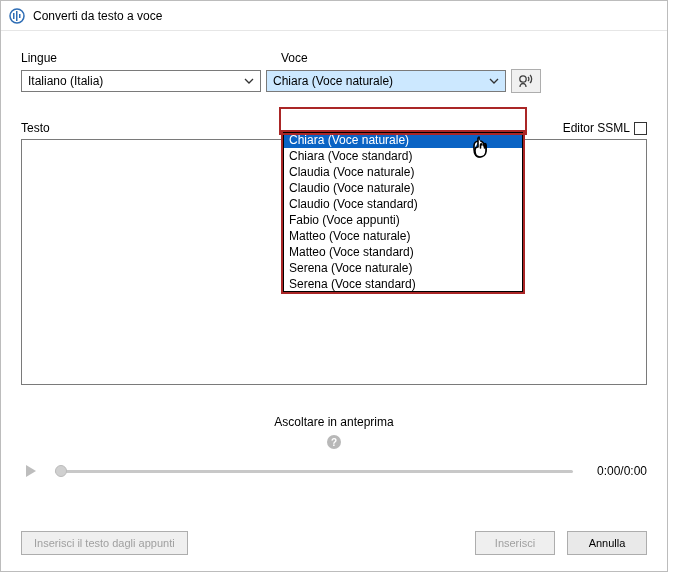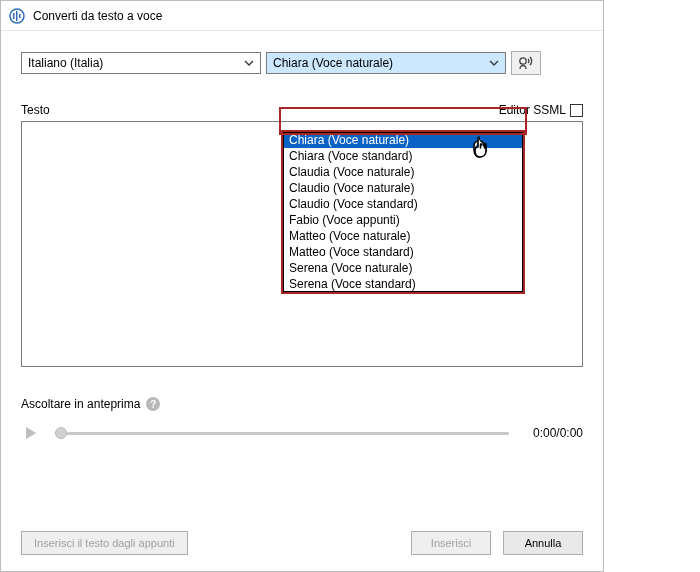--- a/index.html
+++ b/index.html
@@ -4,21 +4,21 @@
 <style>
   * { box-sizing: border-box; }
   html, body { margin: 0; padding: 0; }
   body {
     font-family: "Segoe UI", Tahoma, Arial, sans-serif;
     font-size: 12px;
     color: #000;
     background: #fff;
   }
   .window {
-    width: 604px;
+    width: 668px;
     height: 572px;
     border: 1px solid #bcbcbc;
     background: #fff;
     display: flex;
     flex-direction: column;
     position: relative;
   }
   .titlebar {
     height: 30px;
     display: flex;
@@ -97,20 +97,21 @@
   .textarea {
     width: 100%;
     height: 246px;
     border: 1px solid #7a7a7a;
     background: #fff;
   }
   .preview-label {
     display: flex; align-items: center; gap: 6px;
     margin-top: 30px;
     margin-bottom: 8px;
+    flex-direction: column;
   }
   .help-circle {
     width: 14px; height: 14px; border-radius: 50%;
     background: #b8b8b8; color: #fff;
     display: inline-flex; align-items: center; justify-content: center;
     font-size: 10px; font-weight: bold;
   }
   .player {
     display: flex;
     align-items: center;
@@ -221,20 +222,24 @@
           <rect x="4" y="5" width="1.5" height="6" fill="#2e6db5"></rect>
           <rect x="7" y="3" width="1.5" height="10" fill="#2e6db5"></rect>
           <rect x="10" y="6" width="1.5" height="4" fill="#2e6db5"></rect>
         </svg>
     </span>
     <span class="title">Converti da testo a voce</span>
   </div>
 
   <div class="content">
 
+    <div class="row-labels">
+      <div class="col-lang label">Lingue</div>
+      <div class="col-voice label">Voce</div>
+    </div>
 
     <div class="row-controls">
       <div class="select" style="width:240px">
         <span>Italiano (Italia)</span>
         <span class="chev">
           <svg viewBox="0 0 10 10" width="10" height="10">
               <path d="M1 3 L5 7 L9 3" fill="none" stroke="#333" stroke-width="1.3"></path>
             </svg>
         </span>
       </div>

